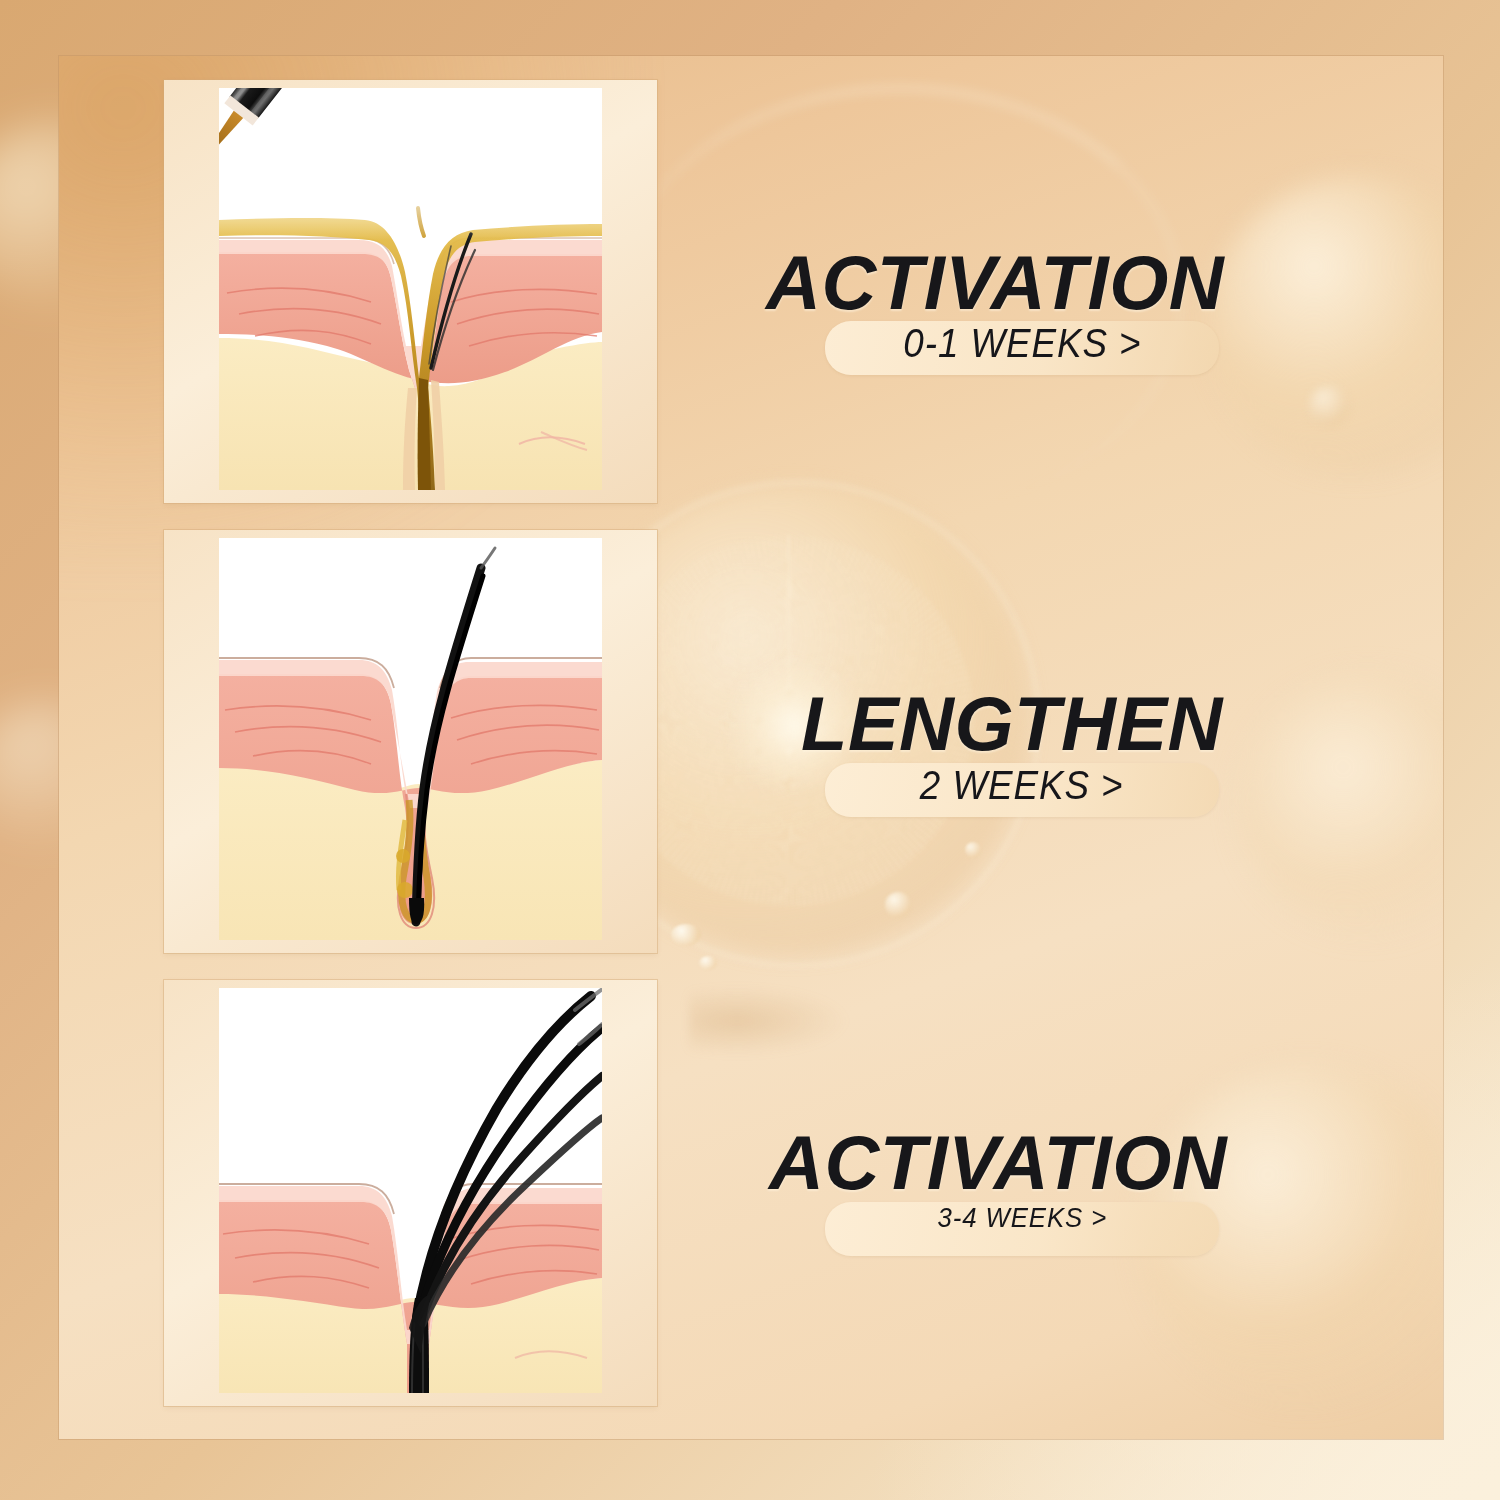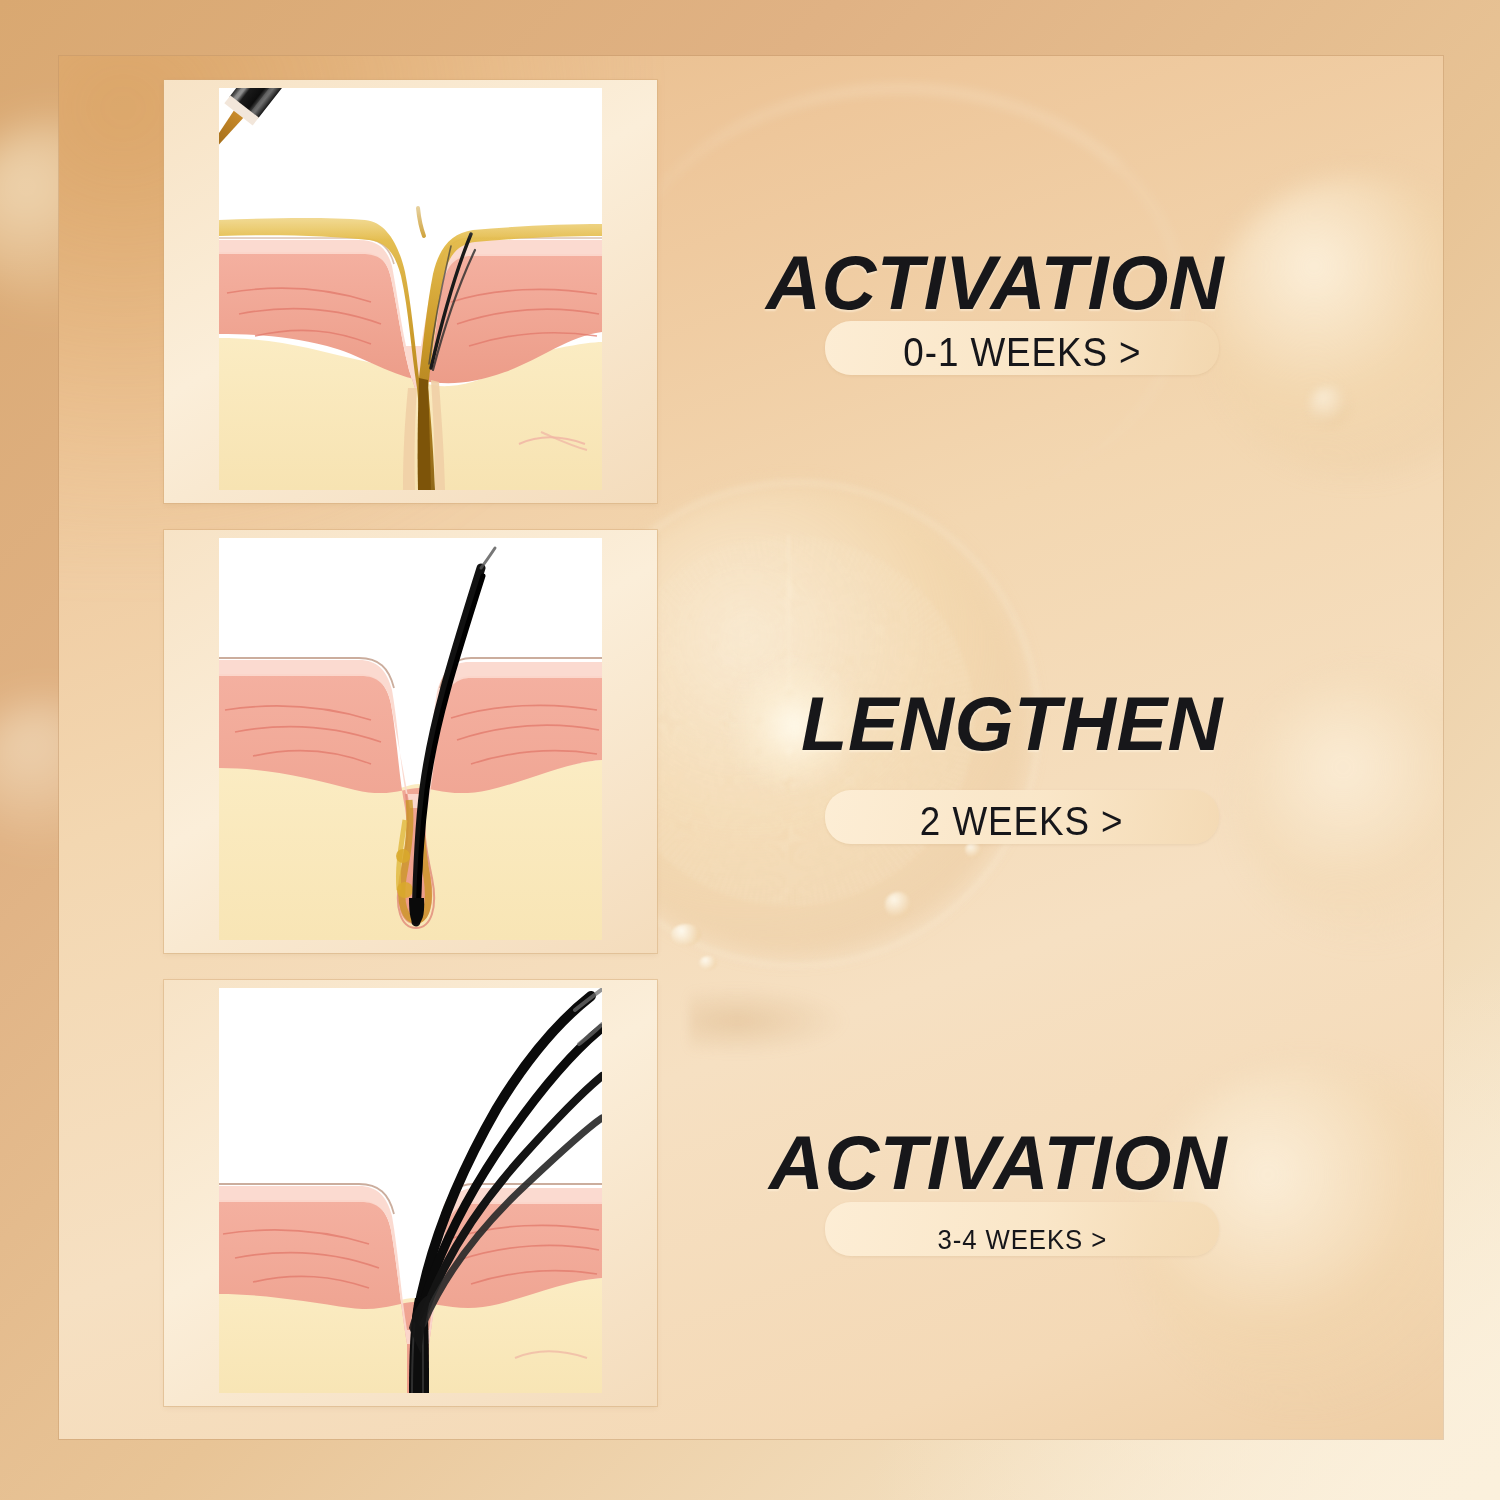--- a/index.html
+++ b/index.html
@@ -99,25 +99,26 @@
     font-weight: bold;
     font-style: italic;
     color: #17171a;
     letter-spacing: .5px;
     white-space: nowrap;
     text-shadow: 0 2px 2px rgba(255,244,224,.55);
   }
   .badge {
     position: absolute;
     display: flex;
-    align-items: flex-end;
+    align-items: flex-start;
     justify-content: center;
     border-radius: 26px;
     background: linear-gradient(100deg, rgba(253,238,214,.96) 0%, rgba(250,231,201,.92) 55%, rgba(243,216,176,.72) 100%);
     color: #16161a;
+    font-style: italic;
     font-weight: 300;
     letter-spacing: 1px;
     white-space: nowrap;
     box-shadow: 0 1px 3px rgba(160,115,65,.12);
   }
   .badge span { transform: scaleX(.92); display:inline-block; }
 
   .footnote {
     position: absolute;
     text-align: center;
@@ -416,21 +417,21 @@
         </svg>
       </div>
     </div>
 
     <div class="stage-title" style="left:707px; top:183px; font-size:76px;">ACTIVATION</div>
     <div class="badge" style="left:766px; top:265px; width:394px; height:54px; font-size:40px;">
       <span>0-1 WEEKS &gt;</span>
     </div>
 
     <div class="stage-title" style="left:742px; top:624px; font-size:76px;">LENGTHEN</div>
-    <div class="badge" style="left:766px; top:734px; width:394px; height:54px; font-size:40px;">
+    <div class="badge" style="left:766px; top:707px; width:394px; height:54px; font-size:40px;">
       <span>2 WEEKS &gt;</span>
     </div>
 
     <div class="stage-title" style="left:710px; top:1063px; font-size:76px;">ACTIVATION</div>
     <div class="badge" style="left:766px; top:1146px; width:394px; height:54px; font-size:28px;">
       <span>3-4 WEEKS &gt;</span>
     </div>
 
 
   </div>

